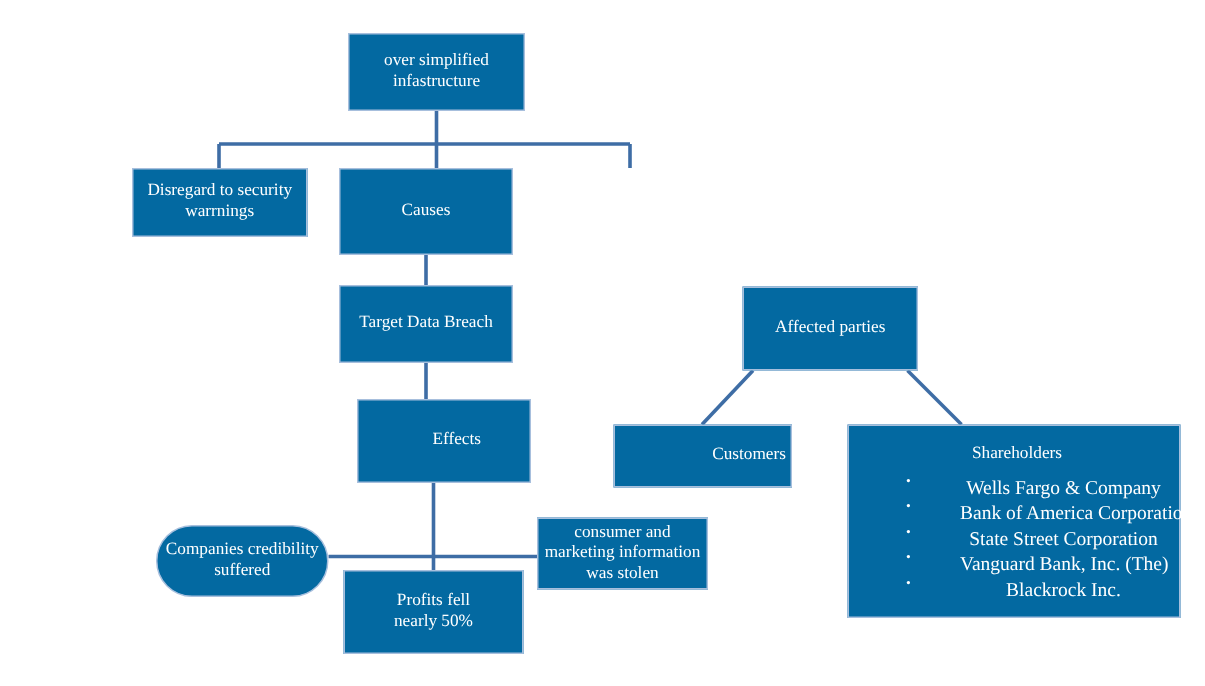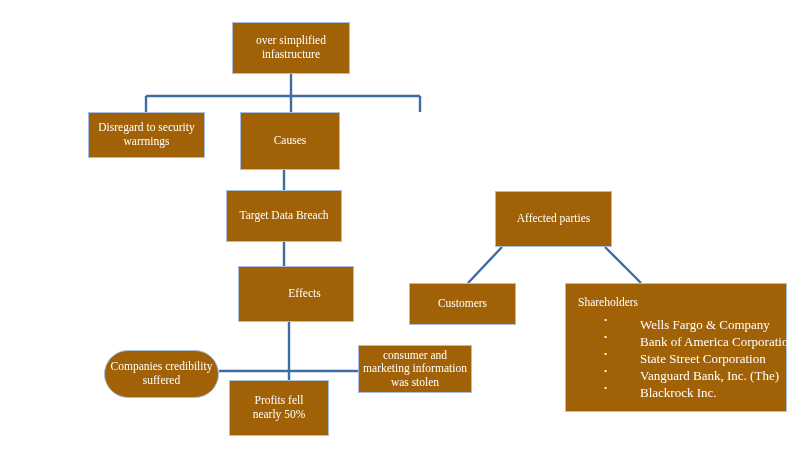--- a/index.html
+++ b/index.html
@@ -23,40 +23,40 @@
   #connectors {
     position: absolute;
     left: 0; top: 0;
     width: 803px;
     height: 457px;
   }
   
   .node {
     position: absolute;
     box-sizing: border-box;
-    background: #a16207;
+    background: #0369a1;
     border: 1px solid #a7bfdd;
     color: #ffffff;
     display: flex;
     align-items: center;
     justify-content: center;
     text-align: center;
     line-height: 1.18;
     font-size: 11.5px;
     padding: 2px 3px;
     z-index: 3;
   }
   .node .label {
     display: block;
     white-space: pre-line;
   }
   
   .node.listbox {
     display: block;
-    text-align: left;
+    text-align: center;
     padding: 12px 8px 24px 10px;
   }
   .node.listbox .label {
     font-size: 11.5px;
     margin: 0 0 6px 2px;
     white-space: nowrap;
   }
   .node.listbox ul {
     list-style: none;
     margin: 0;
@@ -109,54 +109,54 @@
   <div class="node" style="left:232px; top:22px; width:118px; height:52px;">
     <span class="label">over simplified
 infastructure</span>
   </div>
 
   <div class="node" style="left:88px; top:112px; width:117px; height:46px;">
     <span class="label">Disregard to security
 warrnings</span>
   </div>
 
-  <div class="node" style="left:240px; top:112px; width:100px; height:58px;">
+  <div class="node" style="left:226px; top:112px; width:116px; height:58px;">
     <span class="label">Causes</span>
   </div>
 
 
   <div class="node" style="left:226px; top:190px; width:116px; height:52px;">
     <span class="label">Target Data Breach</span>
   </div>
 
   <div class="node" style="left:238px; top:266px; width:116px; height:56px;padding-left:20px;">
     <span class="label">Effects</span>
   </div>
 
   <div class="node" style="left:104px; top:350px; width:115px; height:48px;border-radius:24px;">
     <span class="label">Companies credibility
 suffered</span>
   </div>
 
-  <div class="node" style="left:229px; top:380px; width:100px; height:56px;">
+  <div class="node" style="left:229px; top:380px; width:120px; height:56px;">
     <span class="label">Profits fell
 nearly 50%</span>
   </div>
 
   <div class="node" style="left:495px; top:191px; width:117px; height:56px;">
     <span class="label">Affected parties</span>
   </div>
 
   <div class="node" style="left:358px; top:345px; width:114px; height:48px;">
     <span class="label">consumer and
 marketing information
 was stolen</span>
   </div>
 
-  <div class="node" style="left:409px; top:283px; width:107px; height:42px;">
+  <div class="node" style="left:409px; top:283px; width:119px; height:42px;justify-content:flex-end;">
     <span class="label">Customers</span>
   </div>
 
   <div class="node listbox" style="left:565px; top:283px; width:222px; height:129px;">
     <span class="label">Shareholders</span>
     <ul>
       <li>Wells Fargo &amp; Company</li>
       <li>Bank of America Corporation</li>
       <li>State Street Corporation</li>
       <li>Vanguard Bank, Inc. (The)</li>

